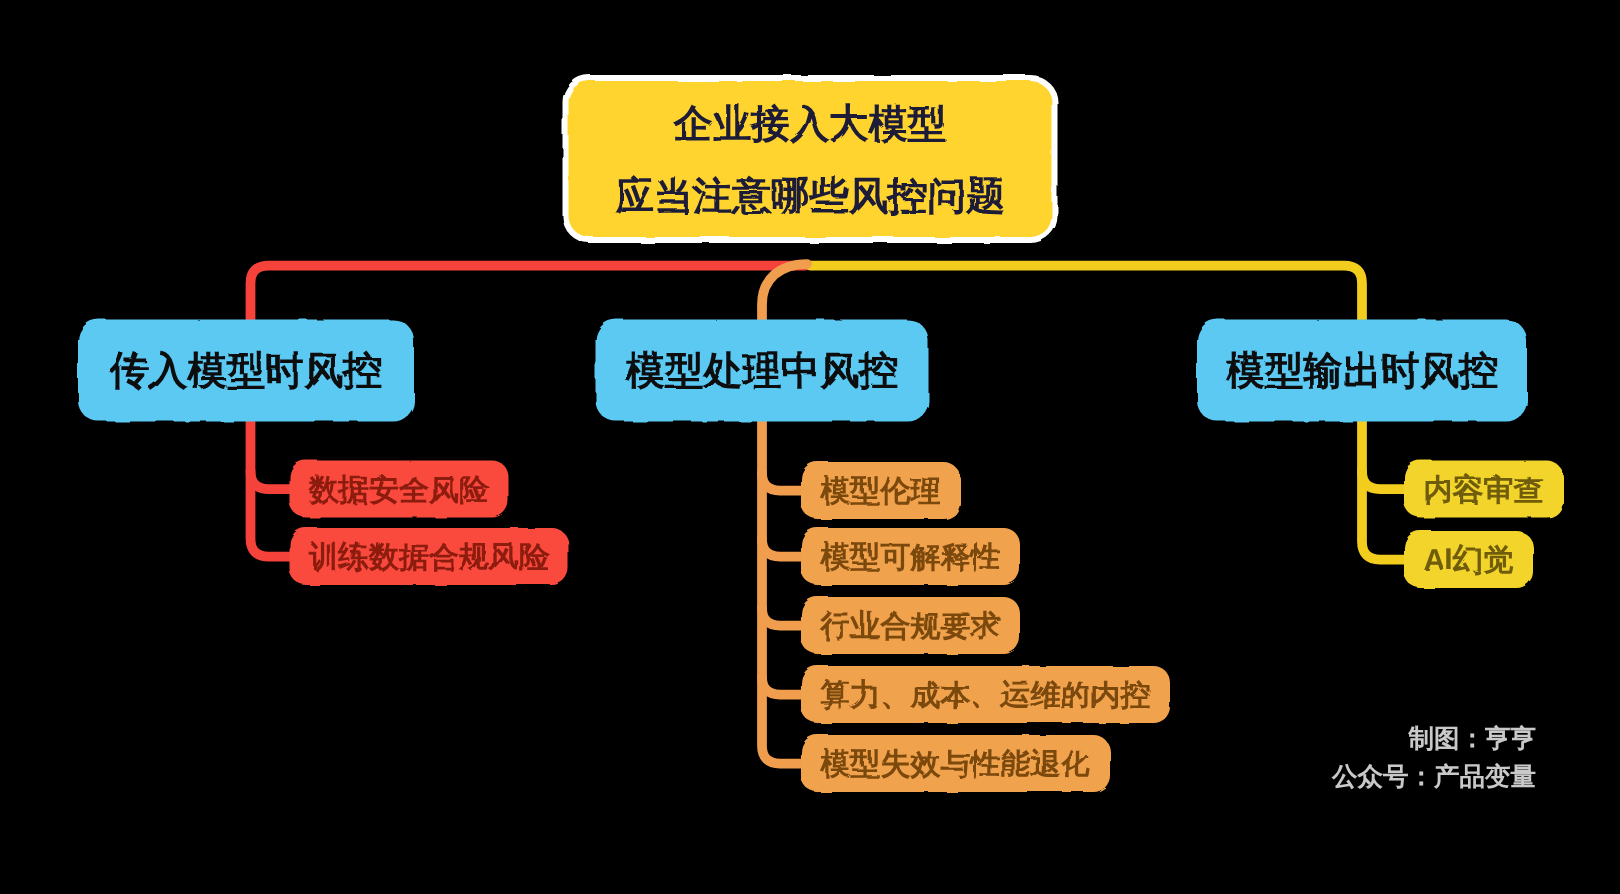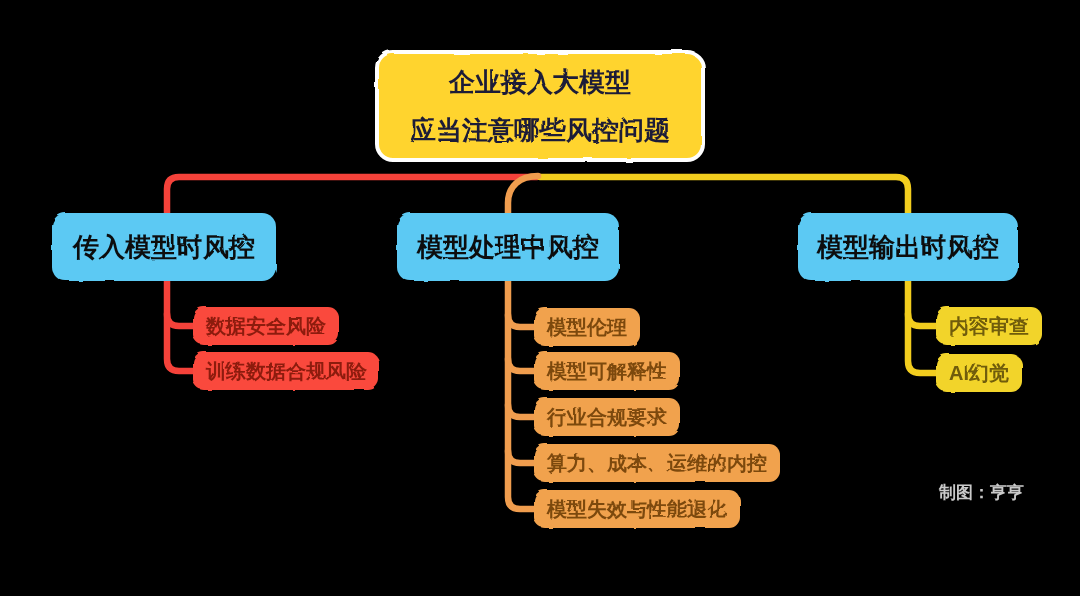--- a/index.html
+++ b/index.html
@@ -83,15 +83,16 @@
   <div class="node child orange o2">模型可解释性</div>
   <div class="node child orange o3">行业合规要求</div>
   <div class="node child orange o4">算力、成本、运维的内控</div>
   <div class="node child orange o5">模型失效与性能退化</div>
 
   <div class="node child yellow y1">内容审查</div>
   <div class="node child yellow y2">AI幻觉</div>
 
   <div class="watermark">
     <div>制图：亨亨</div>
+    <div>公众号：产品变量</div>
   </div>
 
 </div>
 
 </body></html>

